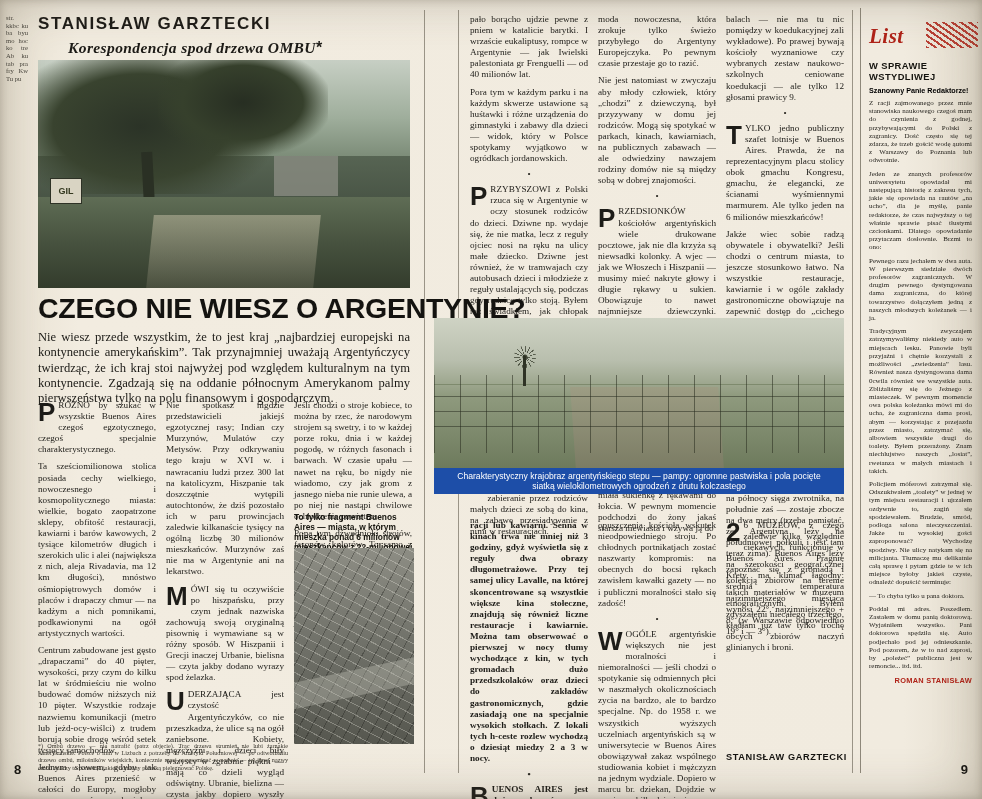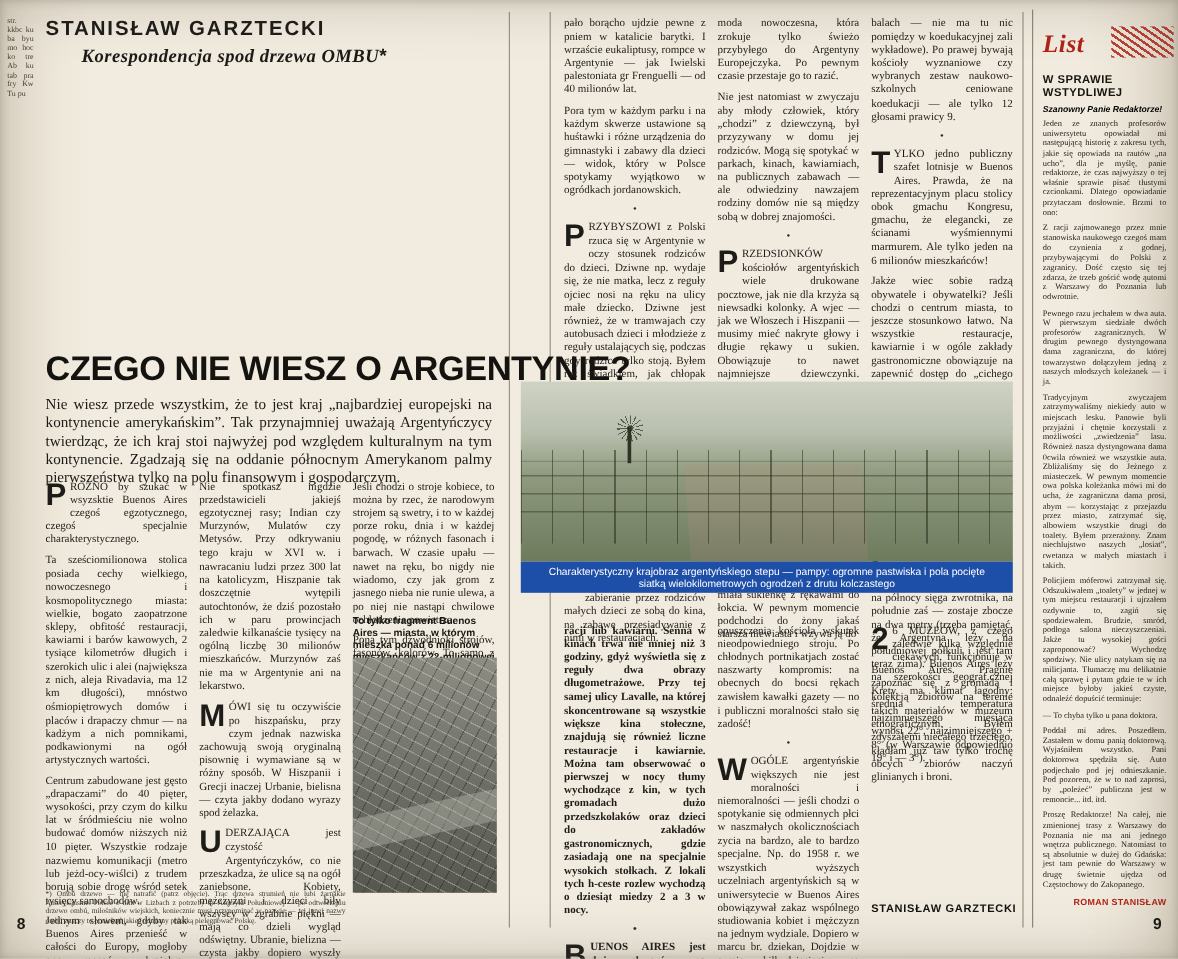--- a/index.html
+++ b/index.html
@@ -140,21 +140,21 @@
   }
   .list-hatch{
     position:absolute;right:-6px;top:-2px;width:52px;height:26px;
     background:repeating-linear-gradient(35deg,#b02318 0 2px, rgba(0,0,0,0) 2px 5px);
     opacity:.85;
   }
   .list-title{
     font-family:"Liberation Sans",sans-serif;font-weight:bold;font-size:9.4px;
     letter-spacing:.4px;color:#15140f;margin:2px 0 4px 0;
   }
-  .list-sub{font-family:"Liberation Sans",sans-serif;font-weight:bold;font-size:7.2px;margin-bottom:4px;font-style:italic;}
+  .list-sub{font-family:"Liberation Sans",sans-serif;font-weight:bold;font-size:7.2px;margin-bottom:4px;}
   .list-body{font-size:7px;line-height:8.2px;text-align:justify;color:#23211c;}
   .list-body p{margin:0 0 5px 0;}
   .list-sign{
     font-family:"Liberation Sans",sans-serif;font-weight:bold;font-size:7.4px;
     color:#b02318;text-align:right;margin-top:6px;letter-spacing:.3px;
   }
   
   .footnote{
     position:absolute;left:38px;top:742px;width:250px;
     font-size:6.2px;line-height:7.2px;color:#3a372f;text-align:justify;
@@ -187,20 +187,30 @@
       <p>str. kkbc ku ba byu mo hoc ko tre Ab ku tab pra fry Kw Tu pu</p>
     </div>
 
     <div class="hdr">
       <div class="byline">STANISŁAW GARZTECKI</div>
       <div class="kicker">
         <span>Korespondencja spod drzewa OMBU</span><span class="ombu">*</span>
       </div>
     </div>
 
+    <div class="photo1">
+      <div class="p1-sky"></div>
+      <div class="p1-tree"></div>
+      <div class="p1-tree2"></div>
+      <div class="p1-trunk"></div>
+      <div class="p1-bldg"></div>
+      <div class="p1-ground"></div>
+      <div class="p1-path"></div>
+      <div class="p1-sign">GIL</div>
+    </div>
 
     <div class="bigtitle">CZEGO NIE WIESZ O ARGENTYNIE?</div>
 
     <div class="lede">Nie wiesz przede wszystkim, że to jest kraj „najbardziej europejski na kontynencie amerykańskim”. Tak przynajmniej uważają Argentyńczycy twierdząc, że ich kraj stoi najwyżej pod względem kulturalnym na tym kontynencie. Zgadzają się na oddanie północnym Amerykanom palmy pierwszeństwa tylko na polu finansowym i gospodarczym.</div>
 
     <div class="col c1">
       <p class="dropcap">PRÓŻNO by szukać w wsyzsktie Buenos Aires czegoś egzotycznego, czegoś specjalnie charakterystycznego.</p>
       <p>Ta sześciomilionowa stolica posiada cechy wielkiego, nowoczesnego i kosmopolitycznego miasta: wielkie, bogato zaopatrzone sklepy, obfitość restauracji, kawiarni i barów kawowych, 2 tysiące kilometrów długich i szerokich ulic i alei (największa z nich, aleja Rivadavia, ma 12 km długości), mnóstwo ośmiopiętrowych domów i placów i drapaczy chmur — na kadżym a nich pomnikami, podkawionymi na ogół artystycznych wartości.</p>
       <p>Centrum zabudowane jest gęsto „drapaczami” do 40 pięter, wysokości, przy czym do kilku lat w śródmieściu nie wolno budować domów niższych niż 10 pięter. Wszystkie rodzaje nazwiemu komunikacji (metro lub jeżd‑ocy‑wiślci) z trudem borują sobie drogę wśród setek tysięcy samochodów.</p>
       <p>Jednym słowem, gdyby tak Buenos Aires przenieść w całości do Europy, mogłoby ono wrosnąć w krajobraz każdego kraju.</p>
@@ -284,28 +294,27 @@
     <div class="footnote">*) Ombú drzewo — nie natrafić (patrz objęcie). Trąc drzewa strumień nie lubi żarnakie Amerykańskie. Polsce o nim w Lizbach z potrzeby do Ameryki Południowej — po odtworzeniu drzewo ombú, miłośników wiejskich, koniecznie musi przypominać w nazwie — tej innej nazwy ombú znaczy to poniekąd jakieś odmiany poleską pielęgnować Polskę.</div>
 
     <div class="listpanel">
       <div class="list-top">
         <div class="list-hatch"></div>
         <div class="list-word">List</div>
       </div>
       <div class="list-title">W SPRAWIE WSTYDLIWEJ</div>
       <div class="list-sub">Szanowny Panie Redaktorze!</div>
       <div class="list-body">
+        <p>Z racji zajmowanego przez mnie stanowiska naukowego czegoś mam do czynienia z godnej, przybywającymi do Polski z zagranicy. Dość często się tej zdarza, że trzeb gościć wodę ąutomi z Warszawy do Poznania lub odwrotnie.</p>
         <p>Jeden ze znanych profesorów uniwersytetu opowiadał mi następującą historię z zakresu tych, jakie się opowiada na rautów „na ucho”, dla je myślę, panie redaktorze, że czas najwyższy o tej właśnie sprawie pisać tłustymi czcionkami. Dlatego opowiadanie przytaczam dosłownie. Brzmi to ono:</p>
-        <p>Z racji zajmowanego przez mnie stanowiska naukowego czegoś mam do czynienia z godnej, przybywającymi do Polski z zagranicy. Dość często się tej zdarza, że trzeb gościć wodę ąutomi z Warszawy do Poznania lub odwrotnie.</p>
         <p>Pewnego razu jechałem w dwa auta. W pierwszym siedziałe dwóch profesorów zagranicznych. W drugim pewnego dystyngowana dama zagraniczna, do której towarzystwo dołączyłem jedną z naszych młodszych koleżanek — i ja.</p>
         <p>Tradycyjnym zwyczajem zatrzymywaliśmy niekiedy auto w miejscach lesku. Panowie byli przyjaźni i chętnie korzystali z możliwości „zwiedzenia” lasu. Również nasza dystyngowana dama 0cwila również we wszystkie auta. Zbliżaliśmy się do Jeżnego z miasteczek. W pewnym momencie owa polska koleżanka mówi mi do ucha, że zagraniczna dama prosi, abym — korzystając z przejazdu przez miasto, zatrzymać się, albowiem wszystkie drugi do toalety. Byłem przerażony. Znam niechlujstwo naszych „losiat”, rwetanza w małych miastach i takich.</p>
         <p>Policjiem móferowi zatrzymał się. Odszukiwałem „toalety” w jednej w tym miejscu restauracji i ujrzałem ozdywnie to, zagiń się spodziewałem. Brudzie, smród, podłoga salona nieczyszczeniai. Jakże tu wysokiej gości zaproponować? Wychodzę spodziwy. Nie ulicy natykam się na milicjanta. Tłumaczę mu delikatnie całą sprawę i pytam gdzie te w ich miejsce byłoby jakieś czyste, odnaleźć dopuścić terminuje:</p>
         <p>— To chyba tylko u pana doktora.</p>
         <p>Poddał mi adres. Poszedłem. Zastałem w domu panią doktorową. Wyjaśniłem wszystko. Pani doktorowa spędziła się. Auto podjechało pod jej odnieszkanie. Pod pozorem, że w to nad zaprosi, by „poleżeć” publiczna jest w remoncie... itd. itd.</p>
-        <p>Proszę Redaktorze! Na całej, nie zmienionej trasy z Warszawy do Poznania nie ma ani jednego wnętrza publicznego. Natomiast to są absolutnie w dużej do Gdańska: jest tam pewnie do Warszawy w drugę świetnie ujędza od Częstochowy do Zakopanego.</p>
       </div>
       <div class="list-sign">ROMAN STANISŁAW</div>
     </div>
 
     <div class="pageno pn-left">8</div>
     <div class="pageno pn-right">9</div>
 
   </div>
   <div class="vign"></div>
 </div>

